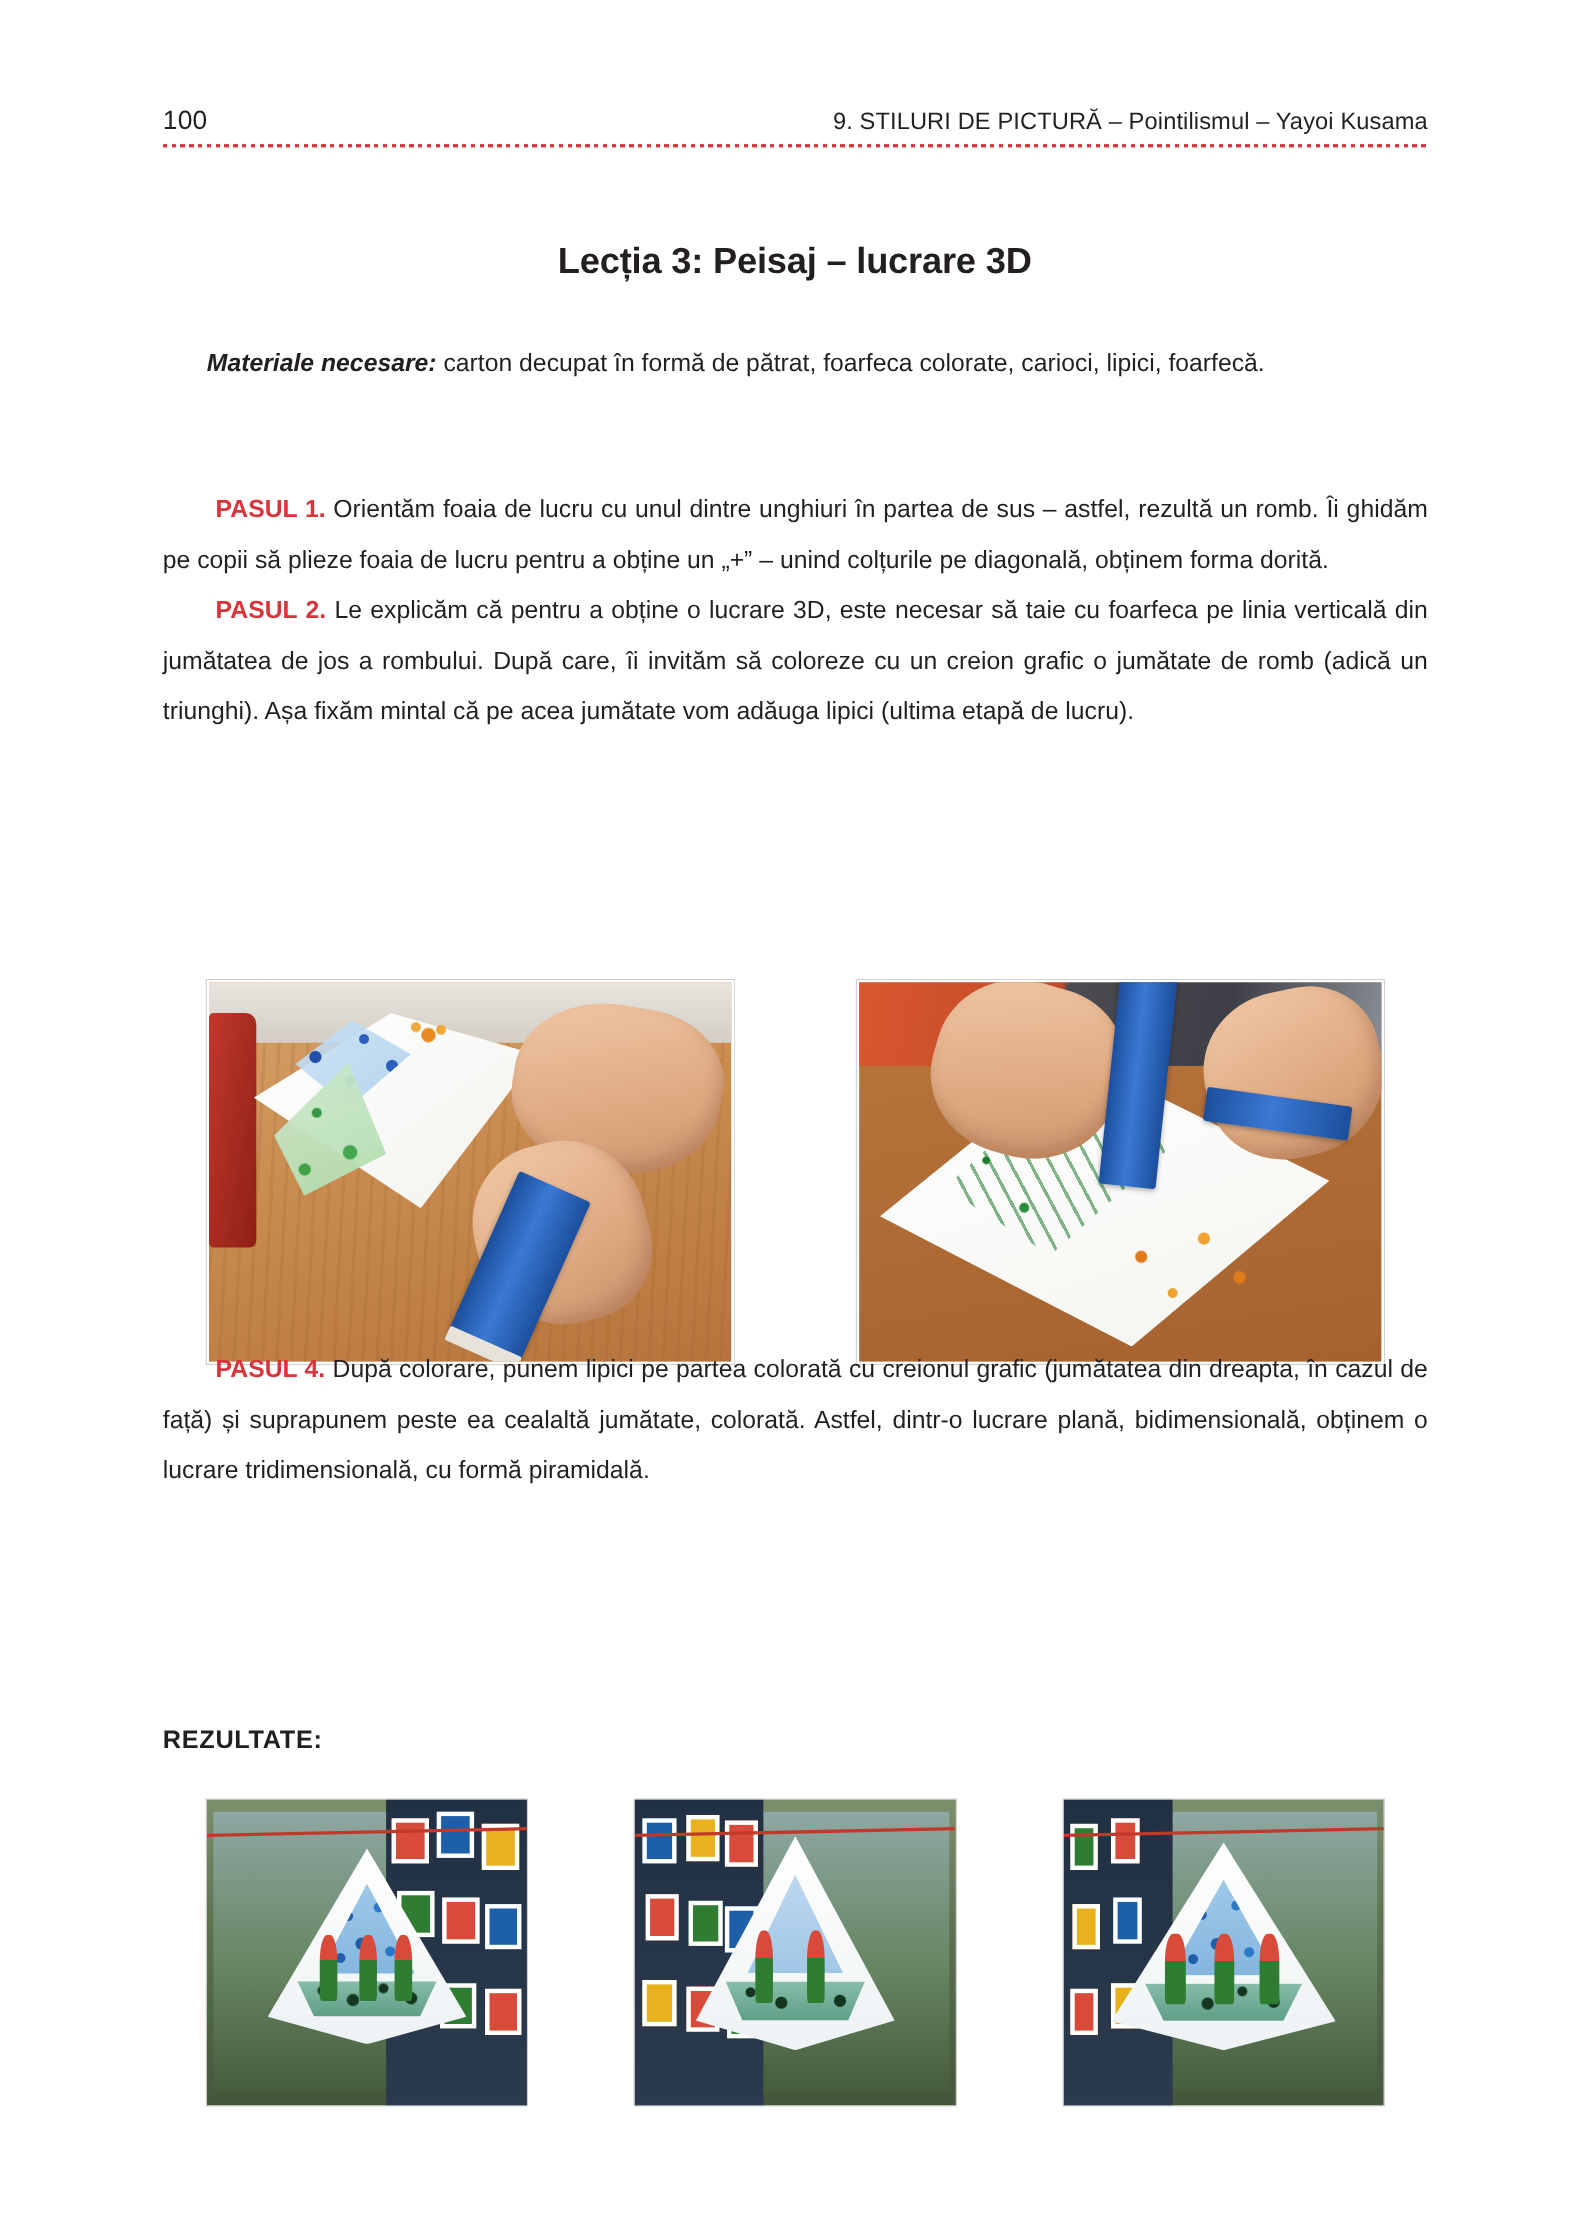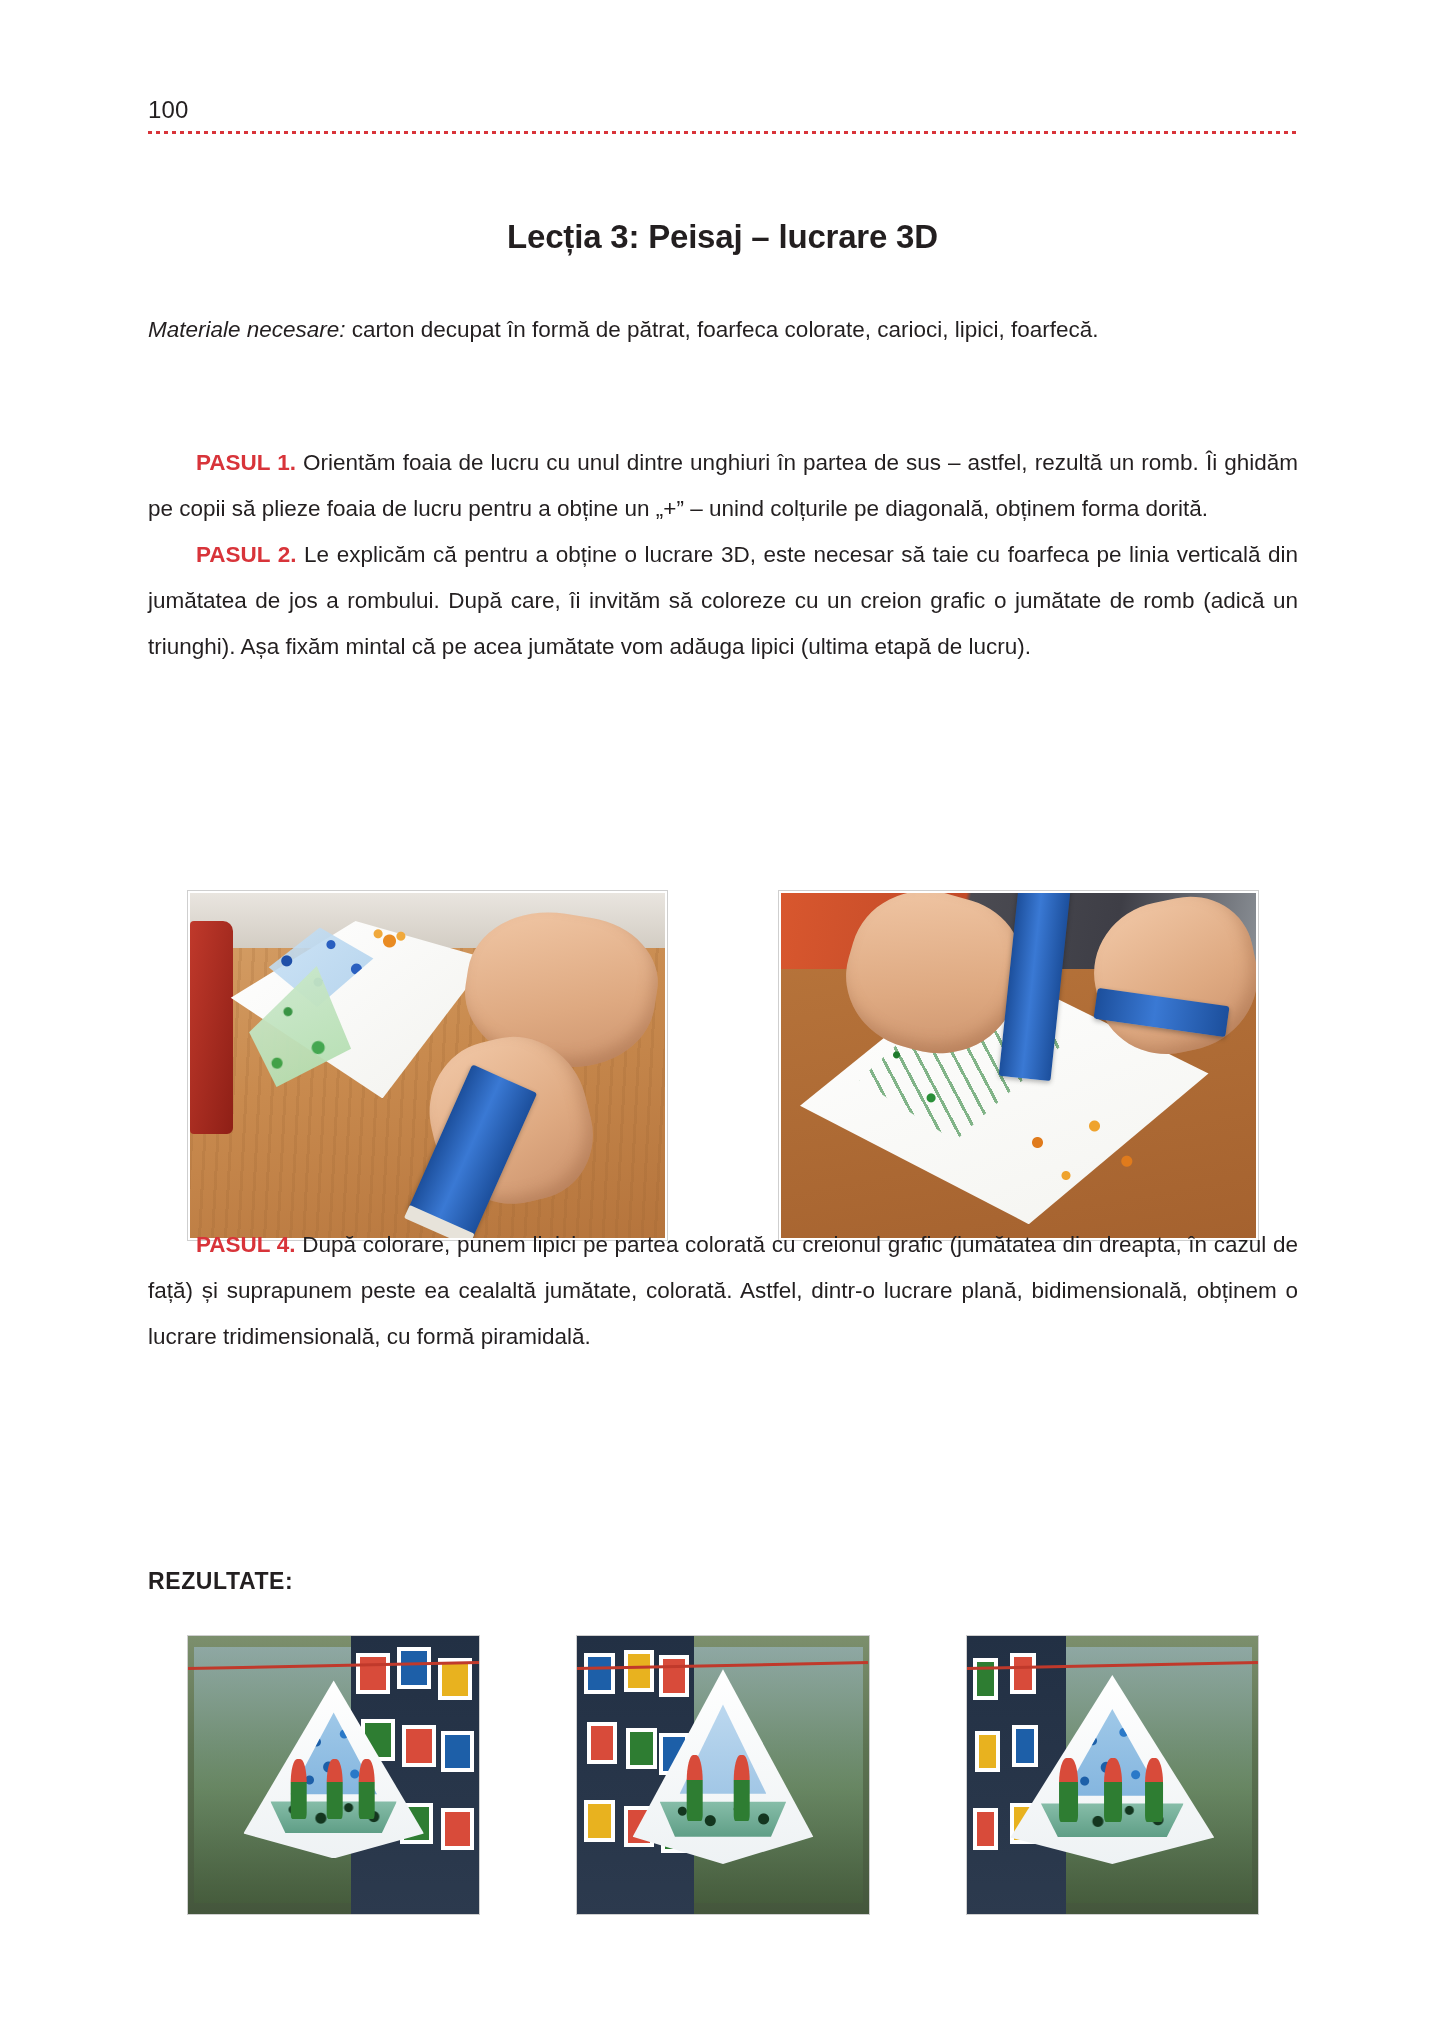--- a/index.html
+++ b/index.html
@@ -71,22 +71,23 @@
     font-size: 22.5px;
     line-height: 46px;
     color: #231f20;
     text-align: justify;
   }
   #materials-block { top: 307px; }
   #steps-block { top: 440px; }
   #step4-block { top: 1222px; }
 
   .materials-label {
-    font-weight: normal;
+    font-weight: bold;
     font-style: italic;
+    margin-left: 40px;
   }
   .step-label {
     color: #d8343a;
     font-weight: bold;
   }
   .para {
     margin: 0;
     text-indent: 0;
   }
   .para.indented {
@@ -323,20 +324,21 @@
     border-radius: 40% 40% 10% 10%;
   }
 </style>
 </head>
 <body>
 
 <div class="page">
 
   <div class="header">
     <div class="page-number">100</div>
+    <div class="header-title">9. STILURI DE PICTURĂ – Pointilismul – Yayoi Kusama</div>
   </div>
   <div class="header-rule"></div>
 
   <h1 class="lesson-title">Lecția 3: Peisaj – lucrare 3D</h1>
 
   <div class="body-col" id="materials-block">
     <p class="para"><span class="materials-label">Materiale necesare:</span><span> carton decupat în formă de pătrat, foarfeca colorate, carioci, lipici, foarfecă.</span></p>
   </div>
 
   <div class="body-col" id="steps-block">

